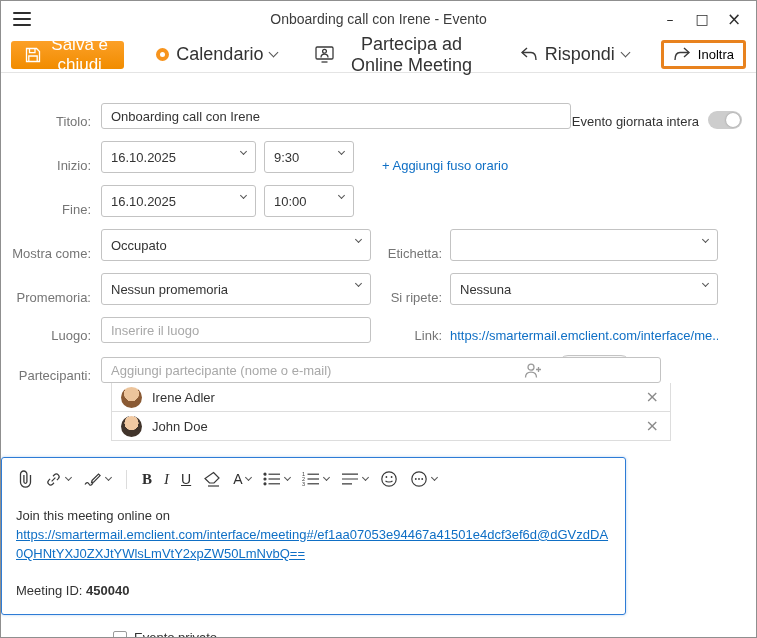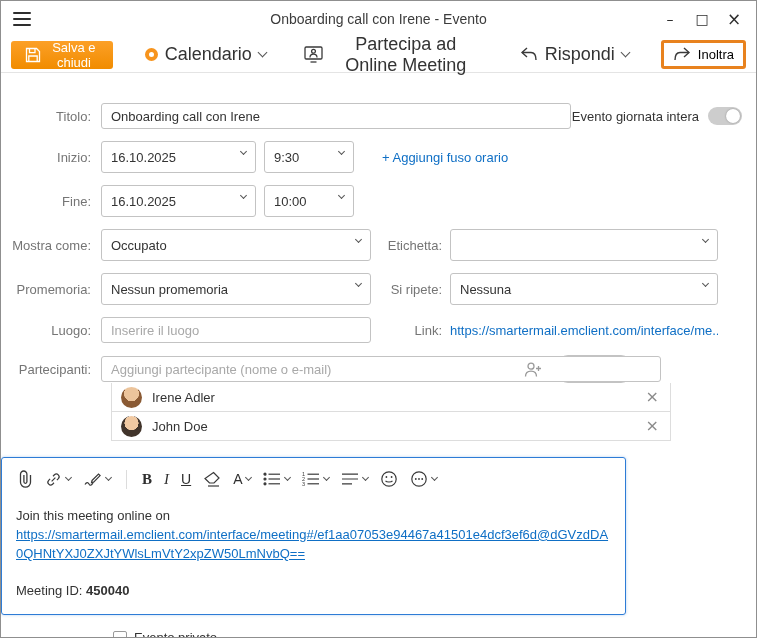--- a/index.html
+++ b/index.html
@@ -12,30 +12,30 @@
   .hamburger { width:18px; height:14px; display:flex; flex-direction:column; justify-content:space-between; cursor:pointer; background:none; border:none; padding:0; }
   .hamburger i { display:block; height:2px; background:#2e2e2e; border-radius:1px; }
   .win-title { position:absolute; left:0; right:0; text-align:center; font-size:14px; color:#3c3c3c; pointer-events:none; }
   .win-controls { margin-left:auto; display:flex; z-index:2; }
   .win-controls button { width:32px; height:28px; background:none; border:none; font-size:14px; color:#2e2e2e; cursor:pointer; font-family:"DejaVu Sans", sans-serif; }
   .win-controls .close { font-size:17px; }
 
   
   .toolbar { height:36px; display:flex; align-items:center; gap:26px; padding:0 10px; border-bottom:1px solid #e4e4e4; }
   .btn-save { display:flex; align-items:center; gap:8px; height:28px; padding:0 14px; border:none; border-radius:3px;
-              background:linear-gradient(#fca027,#f18c00); color:#fff; font-size:13px; font-family:"Liberation Sans", sans-serif; cursor:pointer; }
+              background:linear-gradient(#fca027,#f18c00); color:#fff; font-size:17px; font-family:"Liberation Sans", sans-serif; cursor:pointer; }
   .tb-item { display:flex; align-items:center; gap:7px; color:#333; cursor:pointer; background:none; border:none; font-size:18px; font-family:"Liberation Sans", sans-serif; }
   .cal-ring { width:13px; height:13px; border-radius:50%; border:4px solid #f7941d; }
   .chev { width:7px; height:7px; border-right:1.5px solid #555; border-bottom:1.5px solid #555; transform:rotate(45deg); margin-top:-4px; }
   .chev-s { width:5px; height:5px; border-right:1.3px solid #555; border-bottom:1.3px solid #555; transform:rotate(45deg); margin-top:-3px; }
   .highlight-box { border:3px solid #e8821e; border-radius:3px; padding:4px 9px; display:flex; align-items:center; gap:7px; cursor:pointer; background:none; font-size:13px; font-family:"Liberation Sans", sans-serif; }
 
   
   .form { padding-top:30px; }
-  .row { display:flex; align-items:center; margin-bottom:12px; }
+  .row { display:flex; align-items:flex-end; margin-bottom:12px; }
   .lbl { flex:0 0 100px; text-align:right; padding-right:10px; color:#757575; }
   .lbl2 { flex:0 0 79px; text-align:right; padding-right:8px; color:#757575; }
   .input { height:26px; border:1px solid #c3c3c3; border-radius:3px; padding:0 9px; font-size:13px; color:#333; font-family:"Liberation Sans", sans-serif; outline:none; }
   .input::placeholder { color:#a8a8a8; }
   .w-title { width:470px; }
   .w-mid { width:270px; }
   .w-right { width:268px; }
   .select { position:relative; height:32px; border:1px solid #c3c3c3; border-radius:3px; display:flex; align-items:center; padding:0 24px 0 9px; cursor:pointer; background:#fff; }
   .select .chev-pos { position:absolute; right:9px; top:10px; }
   .w-date { width:155px; margin-right:8px; }

